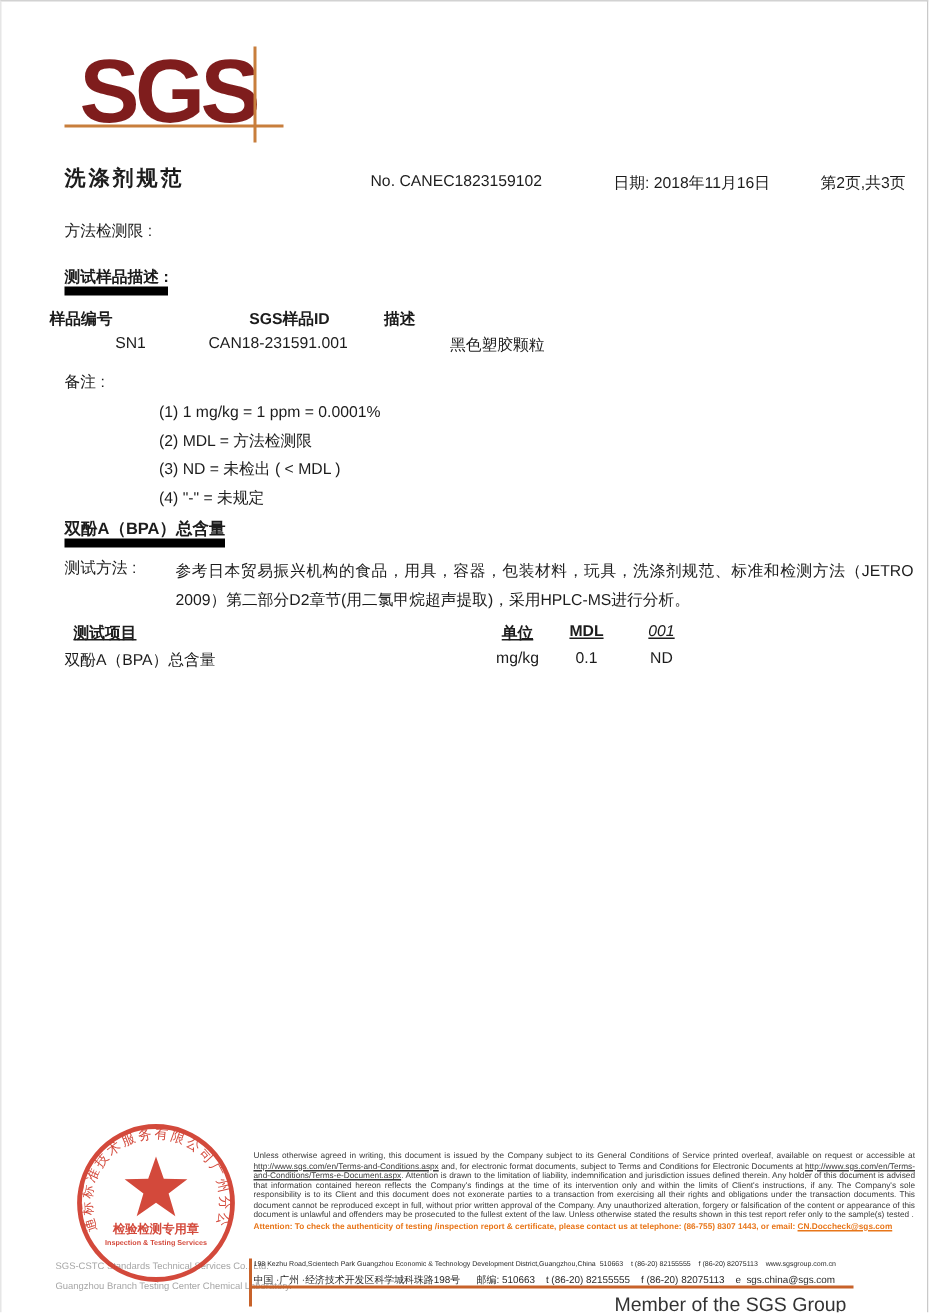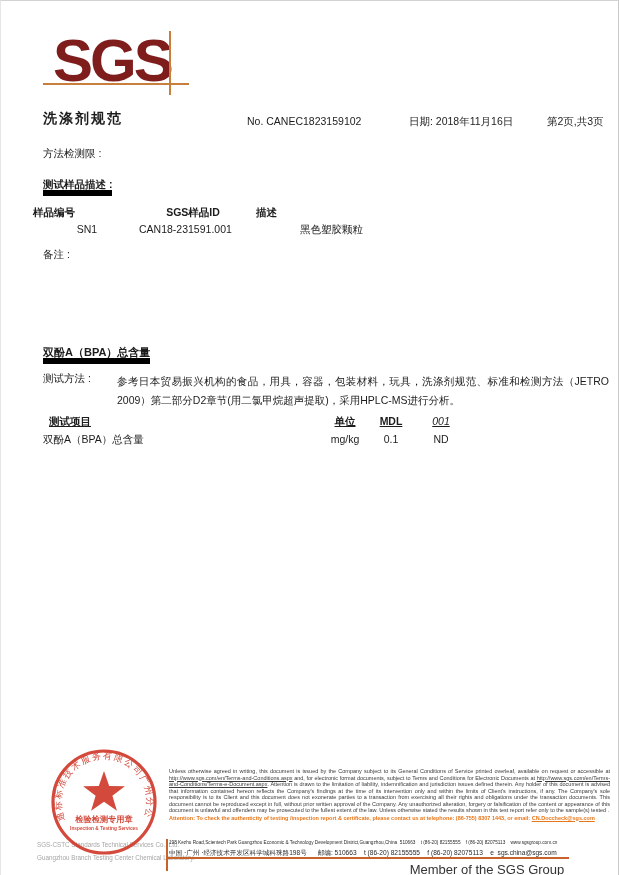--- a/index.html
+++ b/index.html
@@ -80,20 +80,26 @@
   <div class="abs lbl sample-desc"><span class="ul-b">测试样品描述 :</span></div>
 
   <div class="abs lbl st-h1">样品编号</div>
   <div class="abs lbl st-h2">SGS样品ID</div>
   <div class="abs lbl st-h3">描述</div>
   <div class="abs lbl st-c1">SN1</div>
   <div class="abs lbl st-c2">CAN18-231591.001</div>
   <div class="abs lbl st-c3">黑色塑胶颗粒</div>
 
   <div class="abs lbl remarks-label">备注 :</div>
+  <div class="abs remarks">
+    <div>(1) 1 mg/kg = 1 ppm = 0.0001%</div>
+    <div>(2) MDL = 方法检测限</div>
+    <div>(3) ND = 未检出 ( &lt; MDL )</div>
+    <div>(4) "-" = 未规定</div>
+  </div>
 
   <div class="abs bpa-title"><span class="ul-b">双酚A（BPA）总含量</span></div>
   <div class="abs lbl method-label">测试方法 :</div>
   <div class="abs method-text">参考日本贸易振兴机构的食品，用具，容器，包装材料，玩具，洗涤剂规范、标准和检测方法（JETRO 2009）第二部分D2章节(用二氯甲烷超声提取)，采用HPLC-MS进行分析。</div>
 
   <div class="abs rt-h rt-item b"><span class="u">测试项目</span></div>
   <div class="abs rt-h rt-unit b"><span class="u">单位</span></div>
   <div class="abs rt-h rt-mdl b"><span class="u">MDL</span></div>
   <div class="abs rt-h rt-001 it"><span class="u">001</span></div>
   <div class="abs rt-r rt-item-r">双酚A（BPA）总含量</div>

